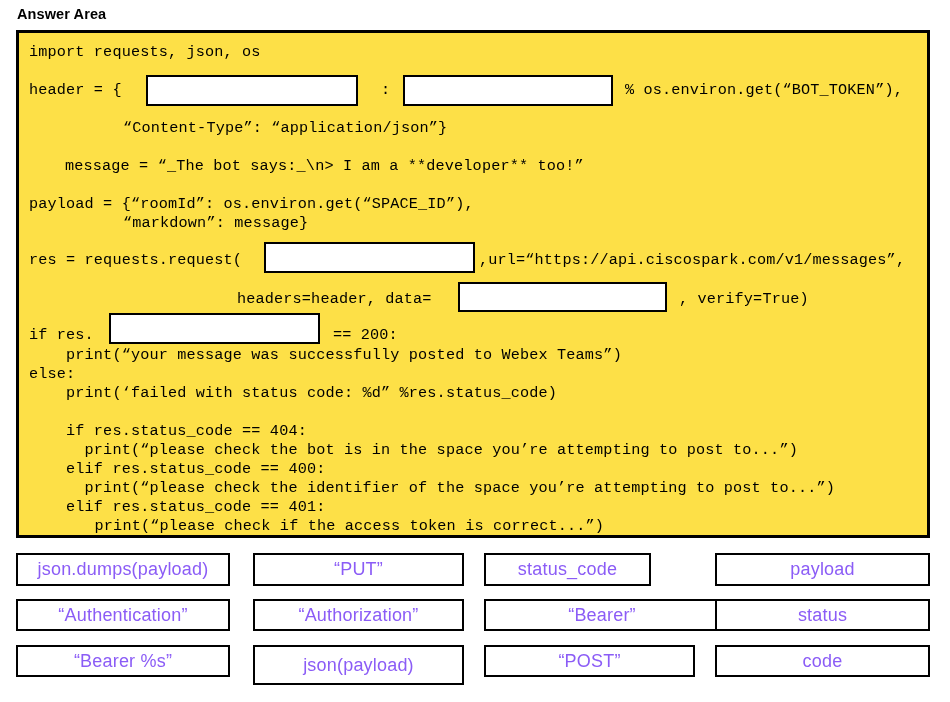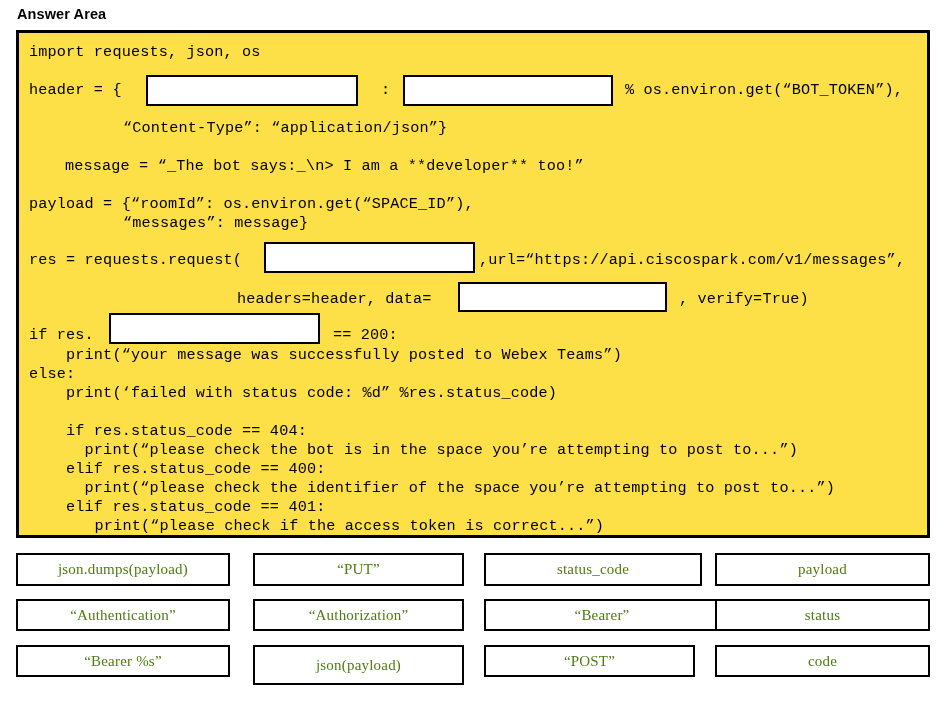--- a/index.html
+++ b/index.html
@@ -77,42 +77,42 @@
     position: absolute;
     border: 2px solid #000;
     box-sizing: border-box;
     background: #fff;
     display: flex;
     align-items: center;
     justify-content: center;
     pointer-events: auto;
   }
   .tile-label {
-    font-family: Liberation Serif, serif;
-    font-size: 15px;
+    font-family: Liberation Sans, sans-serif;
+    font-size: 18px;
     letter-spacing: 0.2px;
     white-space: pre;
-    color: #4d7c0f;
+    color: #8b5cf6;
   }
 </style>
 </head>
 <body>
 
 <div id="page-title">Answer Area</div>
 
 <div id="code-frame">
   <div id="code-surface">
       <div class="code-line" style="left: 10px; top: 11px;">import requests, json, os</div>
       <div class="code-line" style="left: 10px; top: 49px;">header = {</div>
       <div class="code-line" style="left: 362px; top: 49px;">:</div>
       <div class="code-line" style="left: 606px; top: 49px;">% os.environ.get(“BOT_TOKEN”),</div>
       <div class="code-line" style="left: 104px; top: 87px;">“Content-Type”: “application/json”}</div>
       <div class="code-line" style="left: 10px; top: 125px; padding-left: 36px;">message = “_The bot says:_\n&gt; I am a **developer** too!”</div>
       <div class="code-line" style="left: 10px; top: 163px;">payload = {“roomId”: os.environ.get(“SPACE_ID”),</div>
-      <div class="code-line" style="left: 104px; top: 182px;">“messages”: message}</div>
+      <div class="code-line" style="left: 104px; top: 182px;">“markdown”: message}</div>
       <div class="code-line" style="left: 10px; top: 219px;">res = requests.request(</div>
       <div class="code-line" style="left: 460px; top: 219px;">,url=“https://api.ciscospark.com/v1/messages”,</div>
       <div class="code-line" style="left: 218px; top: 258px;">headers=header, data=</div>
       <div class="code-line" style="left: 660px; top: 258px;">, verify=True)</div>
       <div class="code-line" style="left: 10px; top: 294px;">if res.</div>
       <div class="code-line" style="left: 314px; top: 294px;">== 200:</div>
       <div class="code-line" style="left: 10px; top: 314px;">    print(“your message was successfully posted to Webex Teams”)</div>
       <div class="code-line" style="left: 10px; top: 333px;">else:</div>
       <div class="code-line" style="left: 10px; top: 352px;">    print(‘failed with status code: %d” %res.status_code)</div>
       <div class="code-line" style="left: 10px; top: 390px;">    if res.status_code == 404:</div>
@@ -129,21 +129,21 @@
     </div>
 </div>
 
 <div id="tile-grid">
     <div class="tile" style="left: 16px; top: 553px; width: 214px; height: 33px;">
       <span class="tile-label">json.dumps(payload)</span>
     </div>
     <div class="tile" style="left: 253px; top: 553px; width: 211px; height: 33px;">
       <span class="tile-label">“PUT”</span>
     </div>
-    <div class="tile" style="left: 484px; top: 553px; width: 218px; height: 33px;">
+    <div class="tile" style="left: 484px; top: 553px; width: 167px; height: 33px;">
       <span class="tile-label">status_code</span>
     </div>
     <div class="tile" style="left: 715px; top: 553px; width: 215px; height: 33px;">
       <span class="tile-label">payload</span>
     </div>
     <div class="tile" style="left: 16px; top: 599px; width: 214px; height: 32px;">
       <span class="tile-label">“Authentication”</span>
     </div>
     <div class="tile" style="left: 253px; top: 599px; width: 211px; height: 32px;">
       <span class="tile-label">“Authorization”</span>

